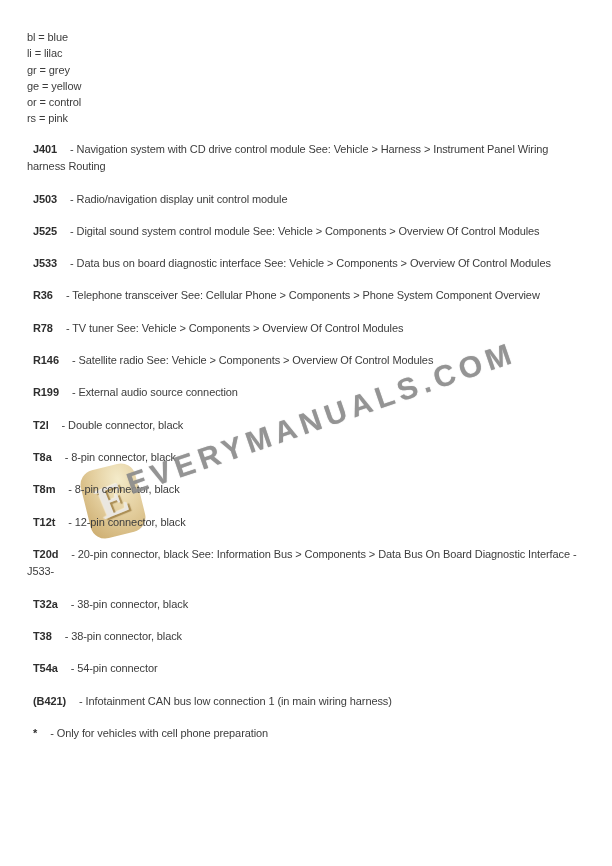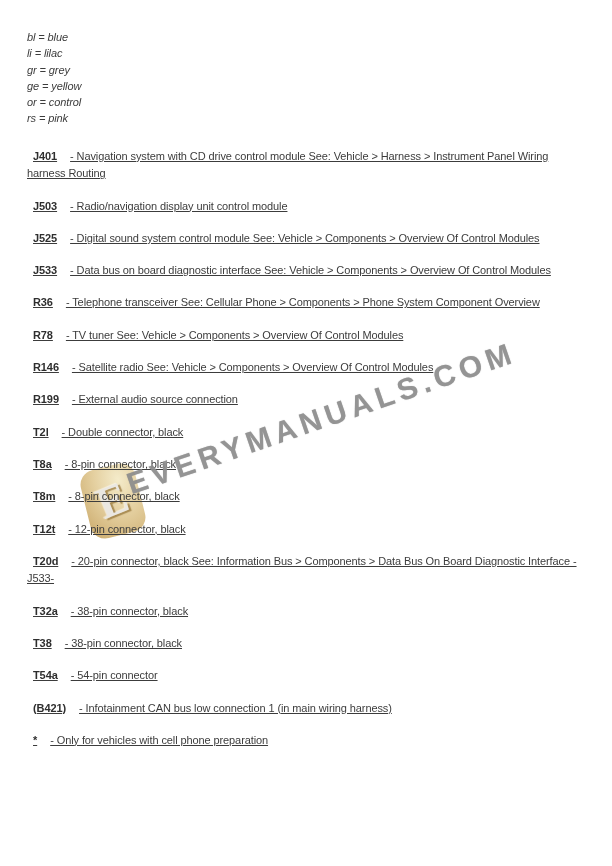--- a/index.html
+++ b/index.html
@@ -13,23 +13,23 @@
   }
   .page-content {
     position:absolute;
     left:27px; top:29px;
     width:566px;
     font-size:11px;
     letter-spacing:-0.1px;
     line-height:17.5px;
     z-index:1;
   }
-  .legend { line-height:16.3px;font-style:italic; }
+  .legend { line-height:16.3px; }
   .legend-line { white-space:nowrap; }
-  .items { margin-top:21px;text-decoration:underline; }
+  .items { margin-top:14px; }
   .item { margin:0 0 14.8px 0; }
   .item .line1 { white-space:nowrap; display:block; }
   .item .key {
     font-weight:700;
     color:#2e2e2e;
     padding-left:6px;
   }
   .item .desc { margin-left:13px; }
   .item .cont { display:block; white-space:nowrap; }
 

